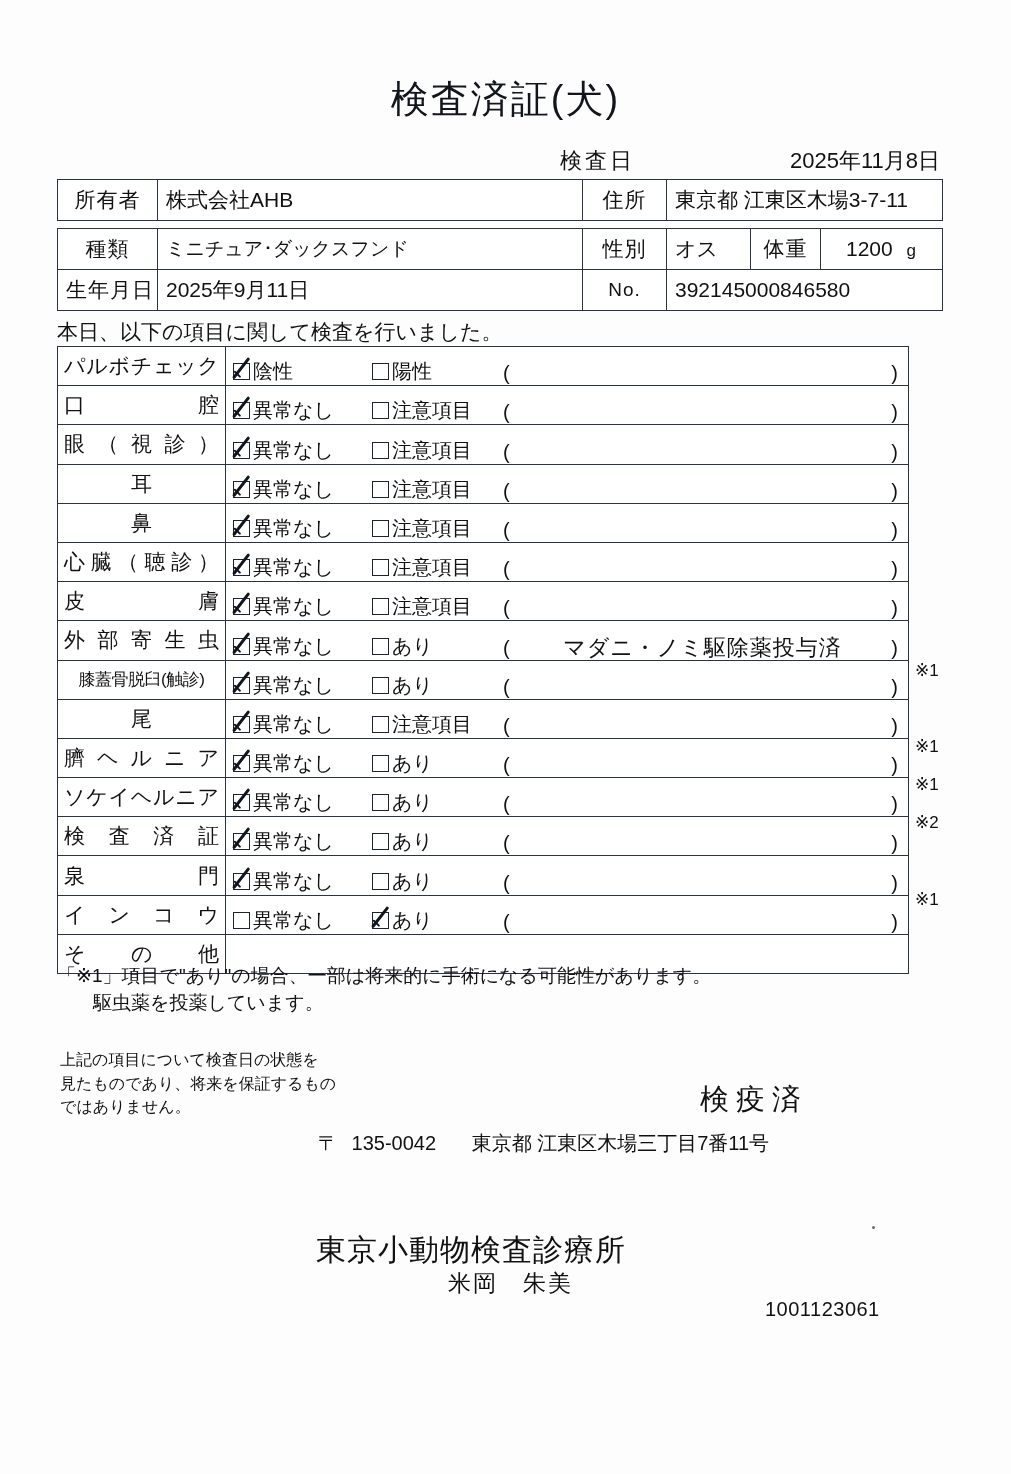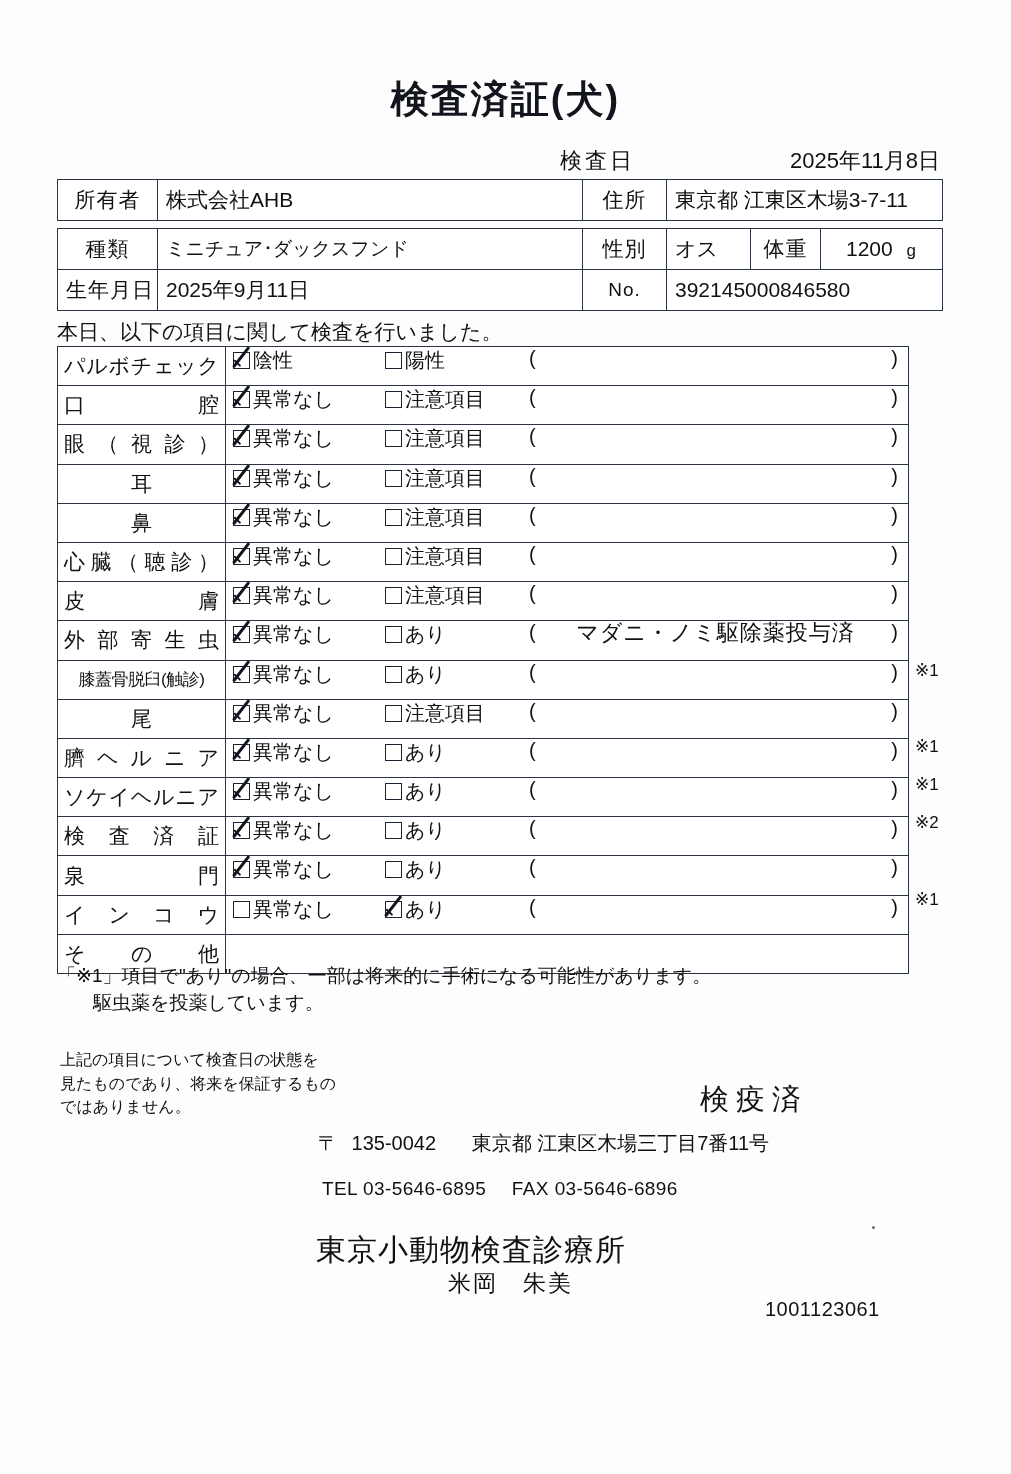--- a/index.html
+++ b/index.html
@@ -23,21 +23,21 @@
 
   
   .title {
     position: absolute;
     top: 74px;
     left: 0;
     width: 1011px;
     text-align: center;
     font-size: 38px;
     letter-spacing: 2px;
-    font-weight: 700;
+    font-weight: 400;
     color: #12161c;
   }
 
   
   .exam-date-row {
     position: absolute;
     top: 146px;
     left: 560px;
     width: 380px;
     display: flex;
@@ -103,24 +103,23 @@
     font-size: 20px;
     text-align: justify;
     text-align-last: justify;
     padding: 0 6px !important;
   }
   .item-label.small { font-size: 17px; letter-spacing: -0.5px; text-align-last: center;}
   .item-label.center { text-align: center; text-align-last: center; }
   .opts { padding: 0 !important; position: relative; }
   .optrow {
     display: flex;
-    align-items: flex-start;
+    align-items: flex-end;
     height: 100%;
     font-size: 20px;
-    gap: 13px;
   }
   .opt {
     display: flex;
     align-items: center;
     position: relative;
   }
   .opt.first { width: 139px; padding-left: 7px; }
   .opt.second { width: 125px; }
   .box {
     display: inline-block;
@@ -663,23 +662,19 @@
   </div>
 
   <div class="stamp">検疫済</div>
 
   <div class="addr">
     <span>〒</span>
     <span class="zip" style="margin-left:8px">135-0042</span>
     <span style="margin-left:30px">東京都 江東区木場三丁目7番11号</span>
   </div>
 
-  <div class="tel">
-    <span>TEL 03-5646-6895</span>
-    <span style="margin-left:20px">FAX 03-5646-6896</span>
-  </div>
 
   <div class="clinic">東京小動物検査診療所</div>
   <div class="vet">米岡　朱美</div>
   <div class="docno">1001123061</div>
   <div class="speck"></div>
 
 </div>
 
 </body></html>

